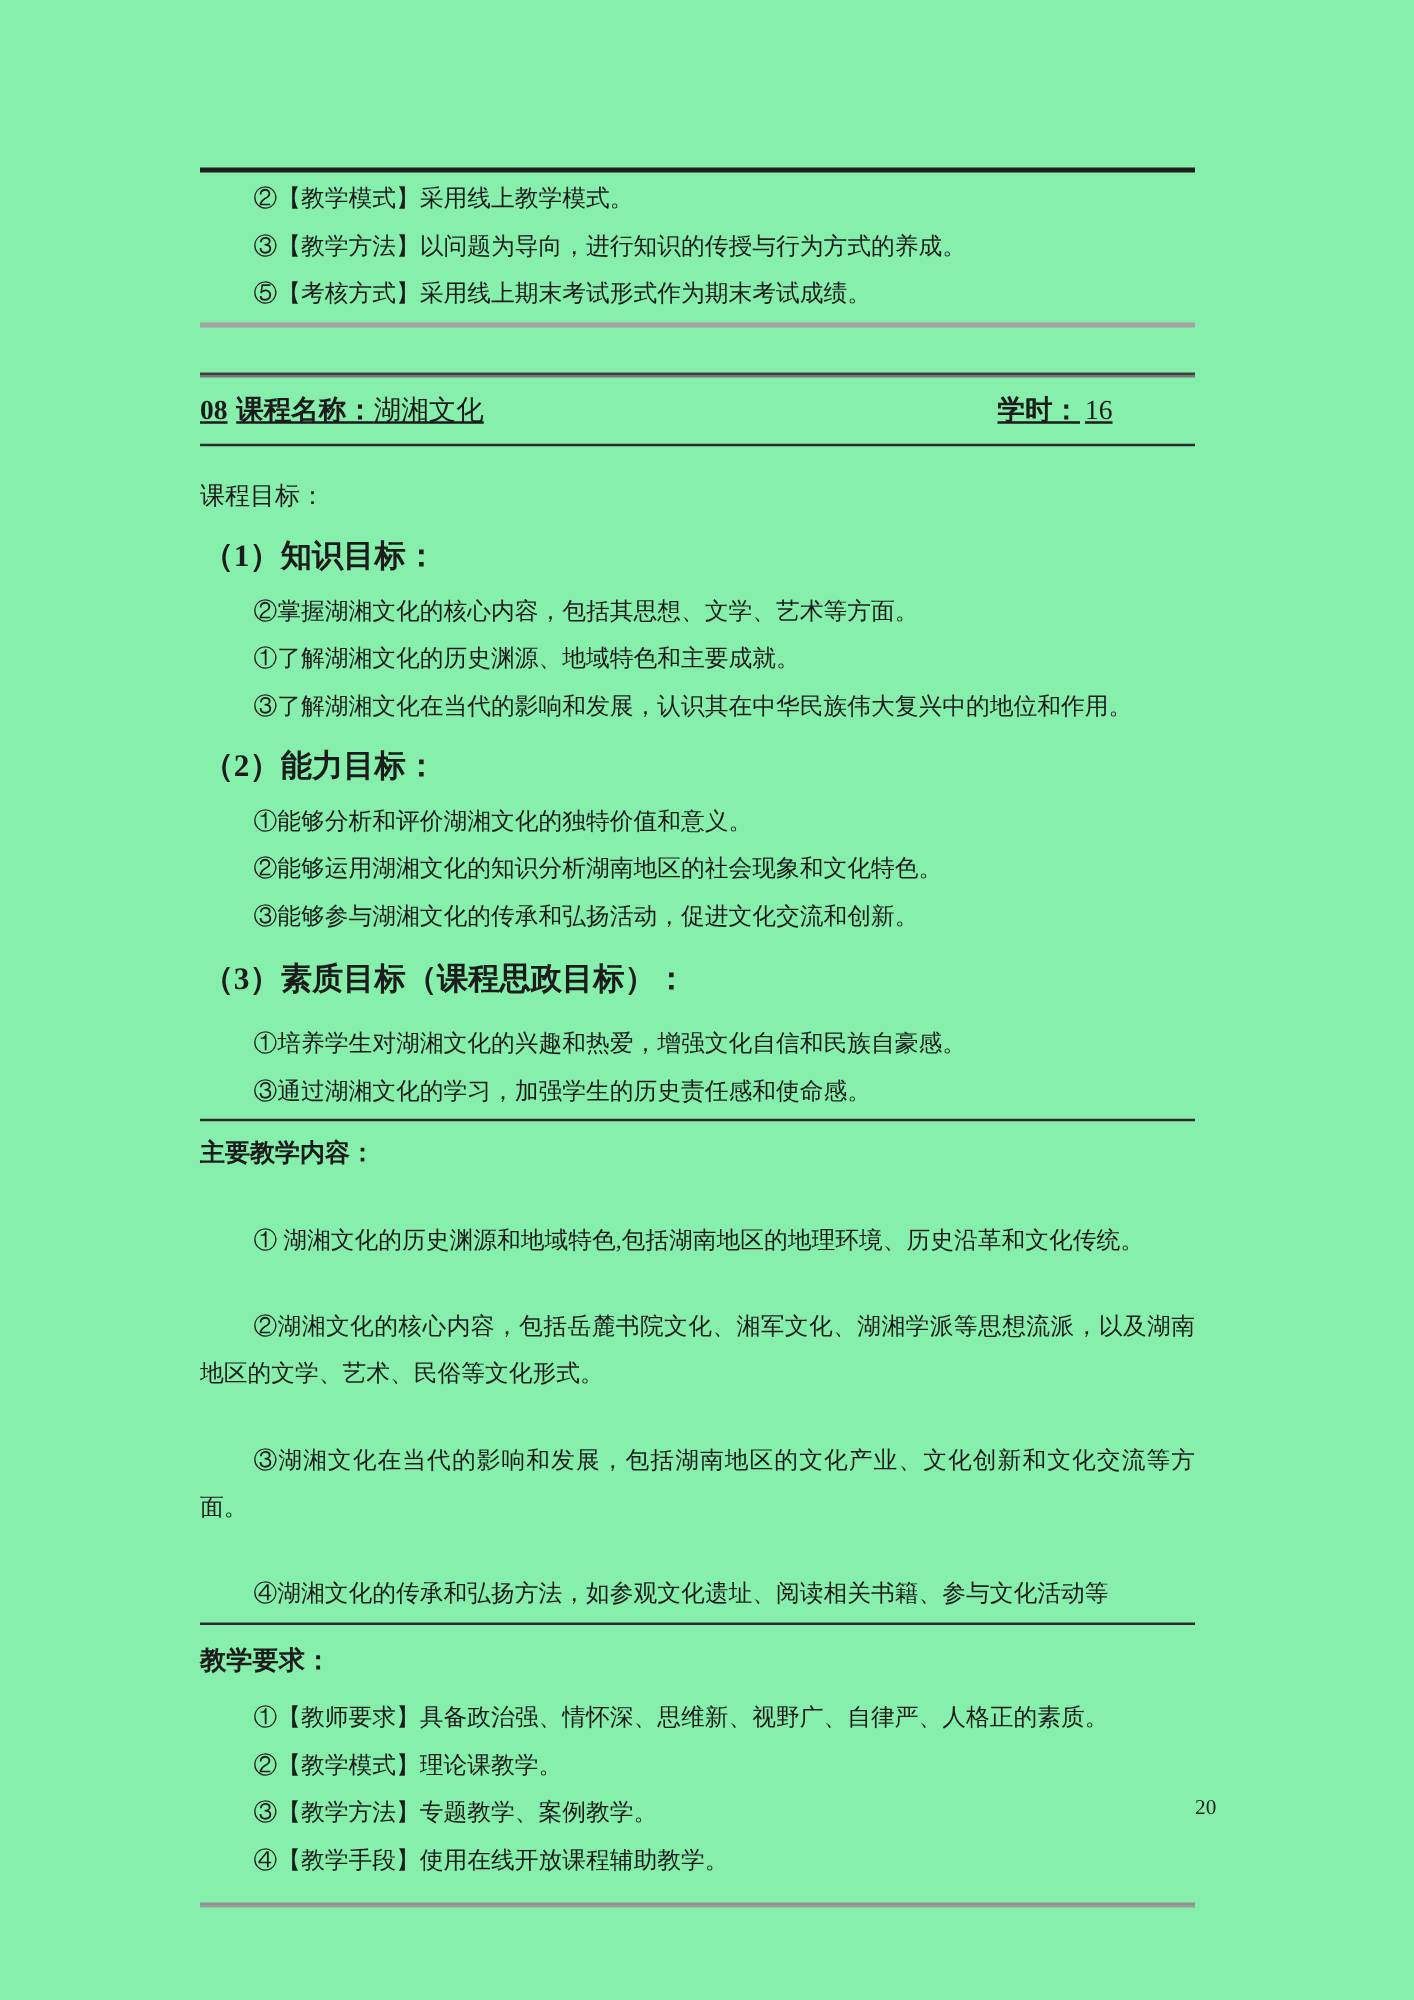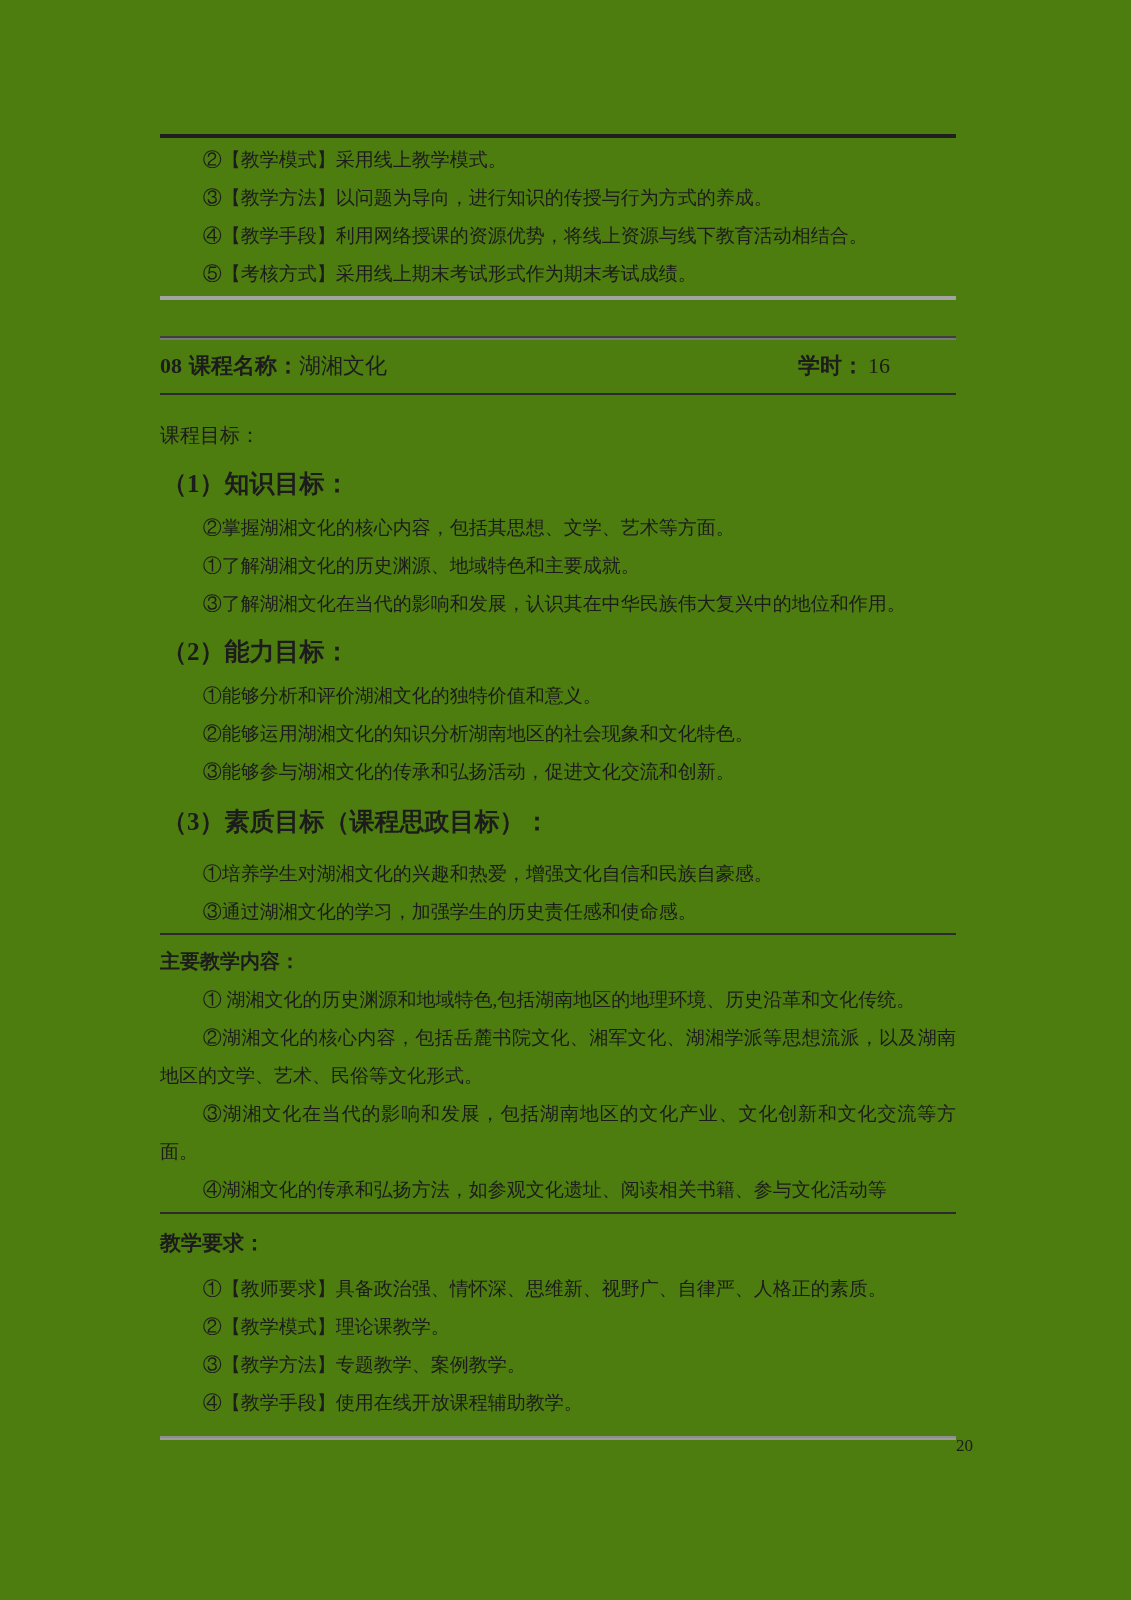--- a/index.html
+++ b/index.html
@@ -1,20 +1,20 @@
 <!DOCTYPE html>
 <html><head>
 <meta charset="utf-8">
 <style>
   html, body { margin: 0; padding: 0; background: #ffffff; }
   .page {
     position: relative;
     width: 1131px;
     height: 1600px;
-    background: #4d7c0f;
+    background: #86efac;
     font-family: "Liberation Serif", "DejaVu Serif", serif;
     color: #1c1c1c;
     overflow: hidden;
   }
   .content {
     position: absolute;
     left: 160px;
     top: 0;
     width: 796px;
     font-size: 19px;
@@ -23,29 +23,30 @@
   p { margin: 0; }
   .rule { width: 100%; box-sizing: border-box; }
   .rule-top    { margin-top: 134px; height: 3px; border-top: 2px solid #1f1f1f; border-bottom: 2px solid #1f1f1f; }
   .rule-gray   { margin-top: 2px; height: 4px; background: #a3a3a3; }
   .rule-dark   { margin-top: 36px; height: 2px; border-top: 2px solid #3f3f3f; border-bottom: 2px solid #787878; }
   .rule-thin   { border-top: 2px solid #2b2b2b; }
   .rule-bottom { margin-top: 10px; height: 2px; border-top: 2px solid #8f8f8f; border-bottom: 2px solid #9b9b9b; }
 
   .prev-block { padding: 3px 0 1px; }
   .indent { text-indent: 2.25em; }
-  .just { text-align: justify; }
+  .just { text-align: justify; margin-top: 31px; }
 
   .course-header {
     display: flex;
     justify-content: space-between;
     align-items: baseline;
     padding: 9px 0 11px;
     font-size: 22px;
     line-height: 1.5;
+    text-decoration: underline;
   }
   .hei { font-family: "Liberation Sans", "DejaVu Sans", sans-serif; }
   .bold { font-weight: 700; }
   .course-num { font-weight: 700; margin-right: 7px; }
   .course-hours { padding-right: 66px; text-align: right; }
   .course-hours .hours-val { margin-left: 4px; }
 
   .sec { padding-top: 20px; padding-bottom: 2px; }
   .sec-title { font-size: 20px; }
   .group-heading { font-weight: 700; font-size: 25px; margin-top: 4px; margin-left: 2px; }
@@ -75,21 +76,20 @@
 <body>
 
 <div class="page">
   <div class="content">
 
     <div class="rule rule-top"></div>
 
     <section class="prev-block">
       <p class="indent">②【教学模式】采用线上教学模式。</p>
       <p class="indent">③【教学方法】以问题为导向，进行知识的传授与行为方式的养成。</p>
-      <p class="indent">④【教学手段】利用网络授课的资源优势，将线上资源与线下教育活动相结合。</p>
       <p class="indent">⑤【考核方式】采用线上期末考试形式作为期末考试成绩。</p>
     </section>
 
     <div class="rule rule-gray"></div>
     <div class="rule rule-dark"></div>
 
     <div class="course-header">
       <div class="course-title">
         <span class="course-num">08</span><span class="hei bold">课程名称：</span><span class="hei">湖湘文化</span>
       </div>

